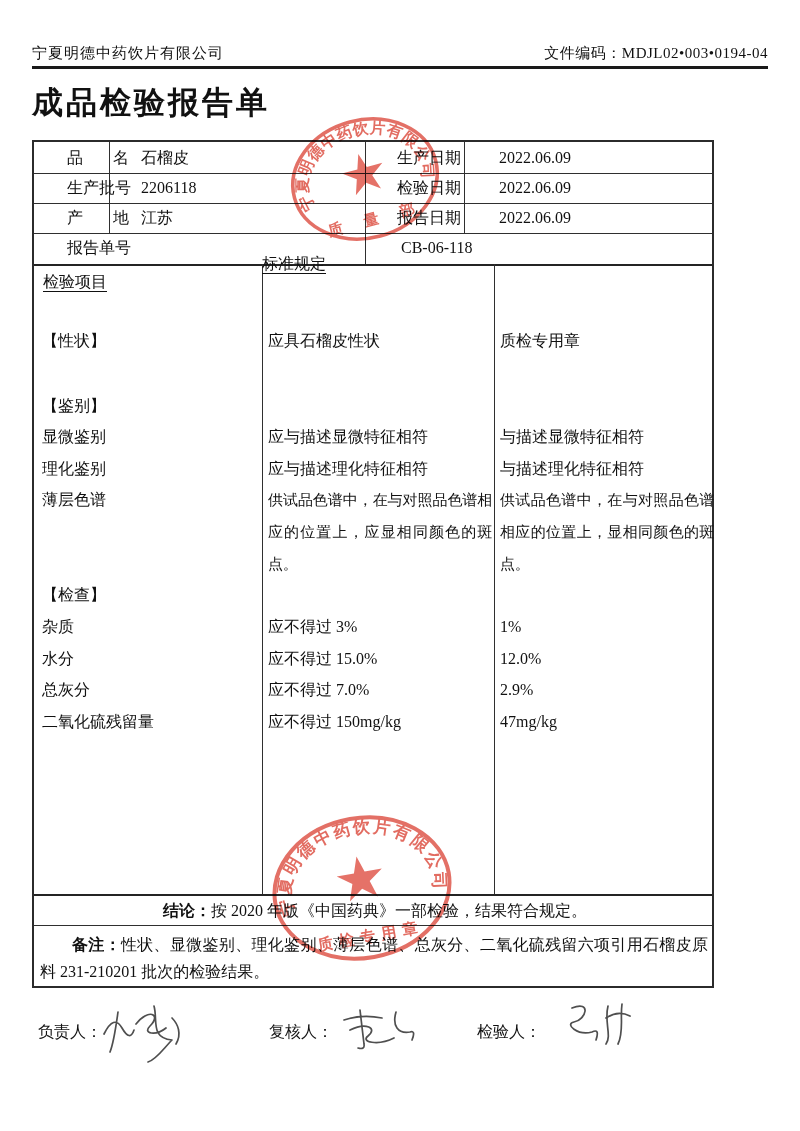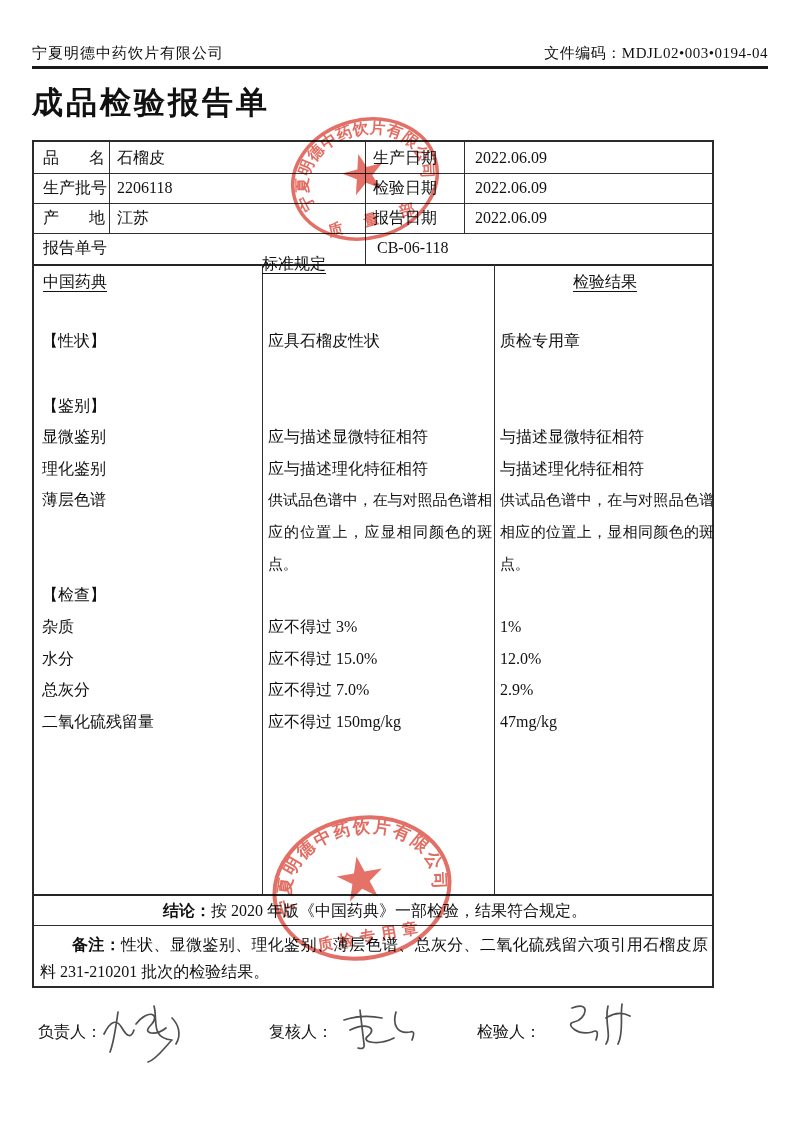--- a/index.html
+++ b/index.html
@@ -8,21 +8,21 @@
   .abs{position:absolute;}
   
   #company{left:32px;top:44px;font-size:15px;letter-spacing:1px;}
   #doccode{right:32px;top:44px;font-size:15px;letter-spacing:.5px;}
   #headrule{left:32px;top:66px;width:736px;height:2.5px;background:#1a1a1a;}
   #title{left:32px;top:82px;width:682px;text-align:left;font-size:31px;font-weight:bold;letter-spacing:3px;}
   
   #tbl{left:32px;top:140px;width:682px;height:848px;border:2px solid #2b2b2b;box-sizing:border-box;}
   .hl{position:absolute;left:0;width:100%;height:1px;background:#2f2f2f;}
   .vl{position:absolute;width:1px;background:#2f2f2f;}
-  .cell{position:absolute;font-size:16px;line-height:22px;white-space:nowrap;}
+  .cell{position:absolute;font-size:16px;line-height:22px;white-space:nowrap;margin-left:24px;}
   .spread{display:inline-block;width:62px;text-align-last:justify;}
   
   .colhead{position:absolute;font-size:16px;text-decoration:underline;text-underline-offset:4px;}
   .c1{position:absolute;left:8px;width:214px;font-size:16px;line-height:32px;}
   .c2{position:absolute;left:234px;width:224px;font-size:16px;line-height:32px;}
   .c3{position:absolute;left:466px;width:214px;font-size:16px;line-height:32px;}
   .wrap{white-space:normal;text-align:justify;font-size:15px;letter-spacing:-.3px;}
   .bold{font-weight:bold;}
   #conclusion{left:0;top:759px;width:682px;text-align:center;font-size:16px;}
   #remark{left:6px;top:789px;width:668px;font-size:16px;line-height:27px;text-indent:2em;text-align:justify;white-space:normal;}
@@ -70,23 +70,22 @@
     <div class="cell" style="left:441px;top:35px">2022.06.09</div>
 
     <div class="cell" style="left:9px;top:65px"><span class="spread">产地</span></div>
     <div class="cell" style="left:83px;top:65px">江苏</div>
     <div class="cell" style="left:339px;top:65px">报告日期</div>
     <div class="cell" style="left:441px;top:65px">2022.06.09</div>
 
     <div class="cell" style="left:9px;top:95px">报告单号</div>
     <div class="cell" style="left:343px;top:95px">CB-06-118</div>
 
-    <div class="colhead" style="left:9px;top:130px">中国药典</div>
+    <div class="colhead" style="left:9px;top:130px">检验项目</div>
     <div class="colhead" style="left:228px;top:112px;width:232px;text-align:left">标准规定</div>
-    <div class="colhead" style="left:460px;top:130px;width:222px;text-align:center">检验结果</div>
 
     <div class="c1" style="top:183px">【性状】</div>
     <div class="c2" style="top:183px">应具石榴皮性状</div>
     <div class="c3" style="top:183px">质检专用章</div>
 
     <div class="c1" style="top:248px">【鉴别】</div>
 
     <div class="c1" style="top:279px">显微鉴别</div>
     <div class="c2" style="top:279px">应与描述显微特征相符</div>
     <div class="c3" style="top:279px">与描述显微特征相符</div>

